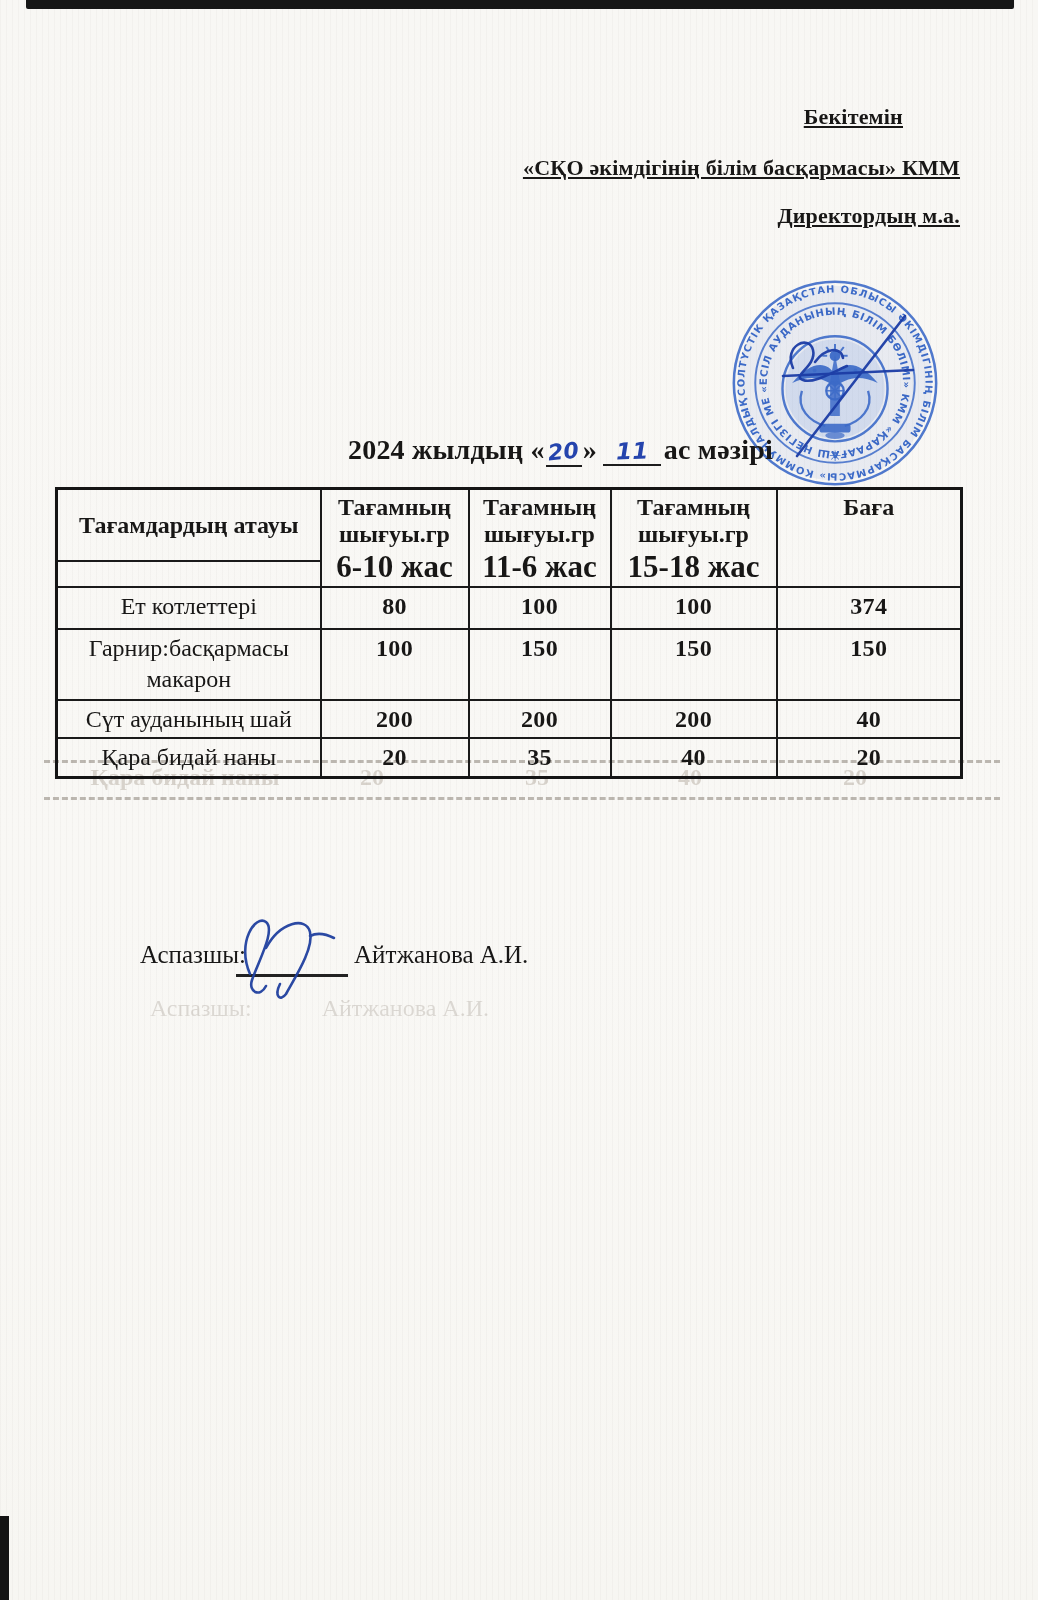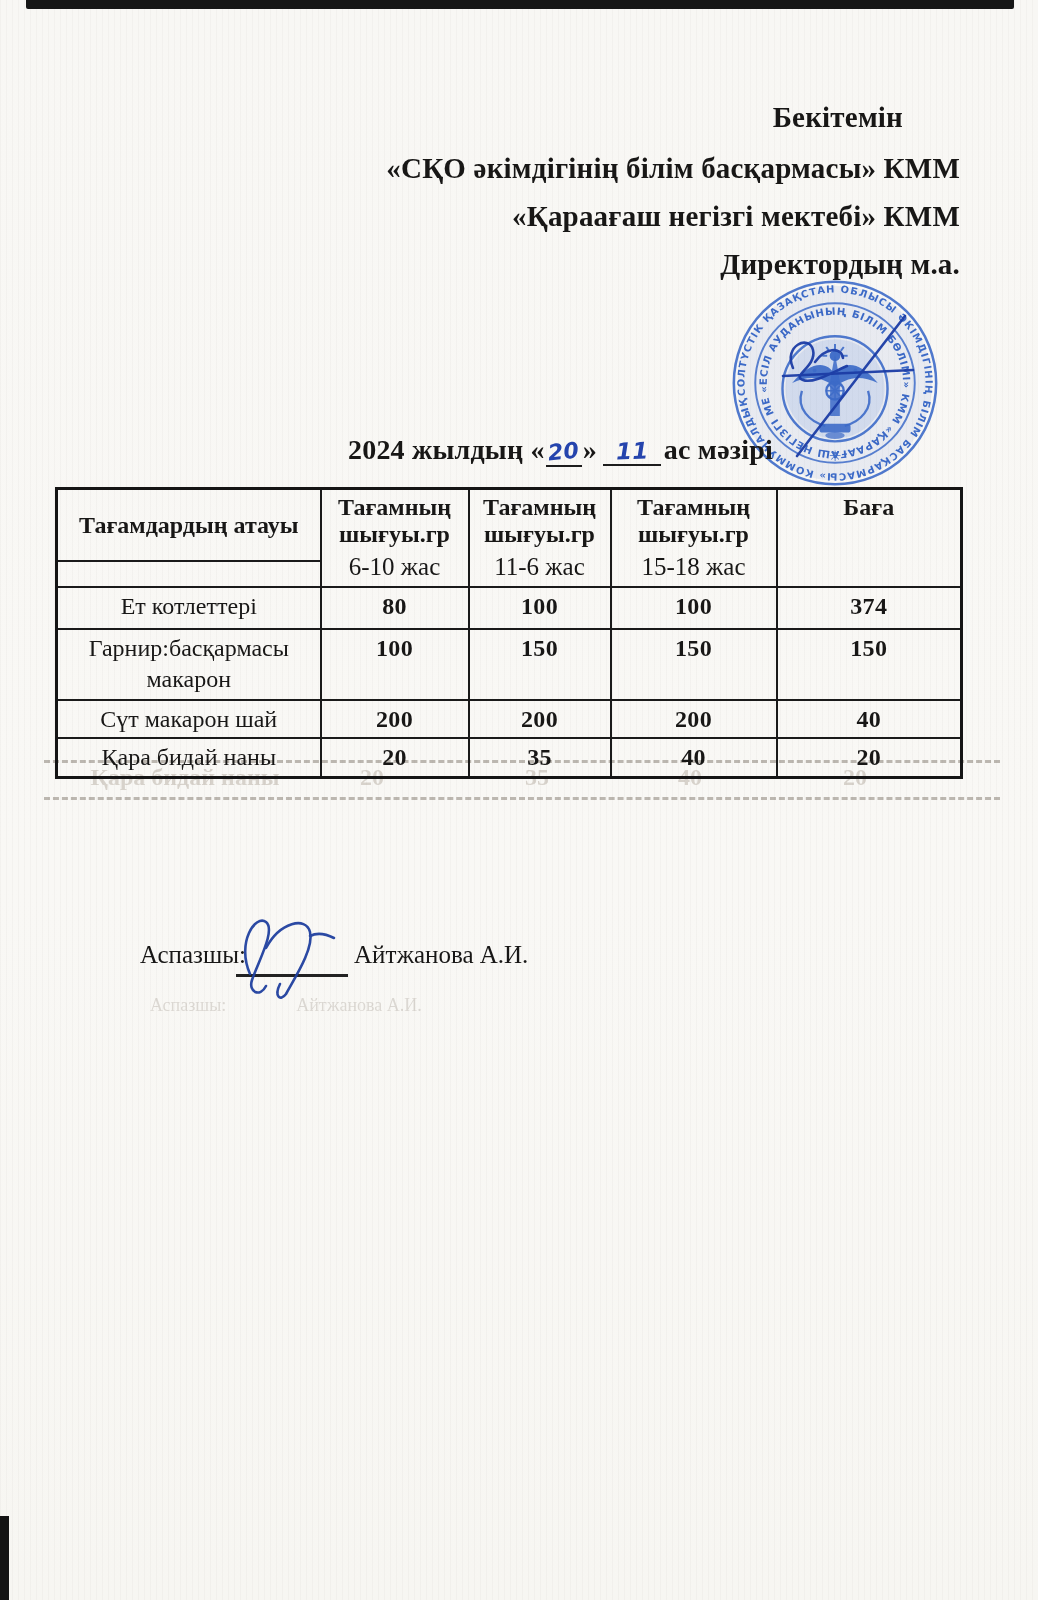--- a/index.html
+++ b/index.html
@@ -8,21 +8,21 @@
     background:
       repeating-linear-gradient(90deg, rgba(120,113,104,0.045) 0px, rgba(120,113,104,0.045) 1px, rgba(0,0,0,0) 1px, rgba(0,0,0,0) 6px),
       linear-gradient(180deg,#f8f7f4 0%,#f9f8f5 55%,#f7f6f2 100%);
     font-family:"Liberation Serif","DejaVu Serif",serif;color:#181716;
   }
   .abs{position:absolute;}
   .scan-top-edge{left:26px;top:0;width:988px;height:9px;background:#161616;border-radius:0 0 2px 2px;}
   .scan-left-sliver{left:0;top:1516px;width:9px;height:84px;background:#141414;}
   
   .approval{right:78px;top:102px;width:640px;text-align:right;z-index:3;}
-  .approval .ln{font-size:29px;font-weight:bold;line-height:30px;letter-spacing:.2px;}
+  .approval .ln{font-size:22px;font-weight:bold;line-height:30px;letter-spacing:.2px;text-decoration:underline;}
   .approve-ln{padding-right:57px;margin-bottom:21px;}
   .org-ln{margin-bottom:18px;}
   .pos-ln{margin-top:1px;margin-bottom:16px;}
   
   .stamp{left:725px;top:276px;width:220px;height:214px;z-index:2;opacity:.92;filter:blur(.3px);}
   .sig-stamp{left:755px;top:310px;width:170px;height:160px;z-index:4;}
   
   .title-row{left:348px;top:434px;z-index:2;font-size:28px;font-weight:bold;white-space:nowrap;letter-spacing:.2px;}
   .hw{font-family:"DejaVu Sans",sans-serif;font-style:italic;font-weight:600;color:#2544ad;}
   .slot{display:inline-block;border-bottom:2.5px solid #1d1d1d;text-align:center;line-height:26px;}
@@ -30,52 +30,51 @@
   .slot-day .hw{display:inline-block;font-size:22px;transform:rotate(-6deg);}
   .slot-month{width:58px;margin:0 3px 0 6px;}
   .slot-month .hw{display:inline-block;font-size:23px;transform:rotate(-2deg);}
   
   table.menu{border-collapse:collapse;table-layout:fixed;width:905px;position:absolute;left:55px;top:487px;z-index:2;}
   table.menu td{border:2px solid #1a1a1a;padding:0;text-align:center;overflow:hidden;}
   table.menu{border:3px solid #151515;}
   .th{font-weight:bold;font-size:24px;line-height:27px;}
   .hdr-a td{height:70px;}
   .hdr-b td{height:24px;}
-  .age{display:block;margin-top:5px;font-weight:normal;font-size:25px;}
+  .age{display:block;margin-top:5px;font-weight:bold;font-size:31px;}
   .cell-top{vertical-align:top;padding-top:4px !important;}
   .body-row td{vertical-align:top;padding-top:3px !important;font-size:24px;line-height:31px;}
   .dish{font-size:24px;}
   .num{font-weight:bold;font-size:23px;letter-spacing:.3px;}
   .r1 td{height:37px;} .r2 td{height:66px;} .r3 td{height:33px;} .r4 td{height:34px;}
   
   .ghost{color:#7a6a58;filter:blur(.6px);z-index:1;}
   .ghost-line{border-top:3px dashed rgba(70,58,45,0.34);height:0;filter:blur(.5px);z-index:1;}
   .ghost-cell{position:absolute;text-align:center;font-size:24px;opacity:.26;font-weight:bold;}
-  .ghost-cook{left:150px;top:995px;font-size:18px;opacity:.2;color:#6a5c4e;filter:blur(.5px);z-index:1;white-space:nowrap;}
+  .ghost-cook{left:150px;top:995px;font-size:24px;opacity:.2;color:#6a5c4e;filter:blur(.5px);z-index:1;white-space:nowrap;}
   .ghost-cook .gap{display:inline-block;width:70px;}
   
   .cook-label{left:140px;top:941px;font-size:25px;z-index:2;}
   .cook-underline{left:236px;top:974px;width:112px;height:2.5px;background:#222;z-index:2;}
   .sig-cook{left:222px;top:902px;width:130px;height:100px;z-index:3;}
   .cook-name{left:354px;top:941px;font-size:25px;z-index:2;}
   .stamp-ring-text{font-family:"DejaVu Sans",sans-serif;font-size:10.2px;font-weight:bold;letter-spacing:1.1px;fill:#2d5fc4;}
   .stamp-ring-text2{font-family:"DejaVu Sans",sans-serif;font-size:10.4px;font-weight:bold;letter-spacing:.8px;fill:#2b5cc2;}
 </style>
 </head>
 <body>
 
 <div class="page">
 
   <div class="abs scan-top-edge"></div>
   <div class="abs scan-left-sliver"></div>
 
   <div class="abs approval">
     <div class="ln approve-ln">Бекітемін</div>
     <div class="ln org-ln">«СҚО әкімдігінің білім басқармасы» КММ</div>
-    <div class="ln org-ln">«Қараағаш негізгі мектебі» КММ</div>
     <div class="ln pos-ln">Директордың м.а.</div>
   </div>
 
   <svg class="abs stamp" viewBox="0 0 220 220">
     <defs>
       <path id="ringOuter" d="M 17,110 A 93,93 0 1 1 203,110 A 93,93 0 1 1 17,110"></path>
       <path id="ringInner" d="M 40,110 A 70,70 0 1 1 180,110 A 70,70 0 1 1 40,110"></path>
     </defs>
     <circle cx="110" cy="110" r="104" fill="none" stroke="#2d5fc4" stroke-width="2.6" opacity=".9"></circle>
     <circle cx="110" cy="110" r="100" fill="#4a79d0" opacity=".10"></circle>
@@ -167,21 +166,21 @@
       <td class="num">374</td>
     </tr>
     <tr class="body-row r2">
       <td class="dish">Гарнир:басқармасы макарон</td>
       <td class="num">100</td>
       <td class="num">150</td>
       <td class="num">150</td>
       <td class="num">150</td>
     </tr>
     <tr class="body-row r3">
-      <td class="dish">Сүт макарон шай</td>
+      <td class="dish">Сүт ауданының шай</td>
       <td class="num">200</td>
       <td class="num">200</td>
       <td class="num">200</td>
       <td class="num">40</td>
     </tr>
     <tr class="body-row r4">
       <td class="dish">Қара бидай наны</td>
       <td class="num">20</td>
       <td class="num">35</td>
       <td class="num">40</td>

